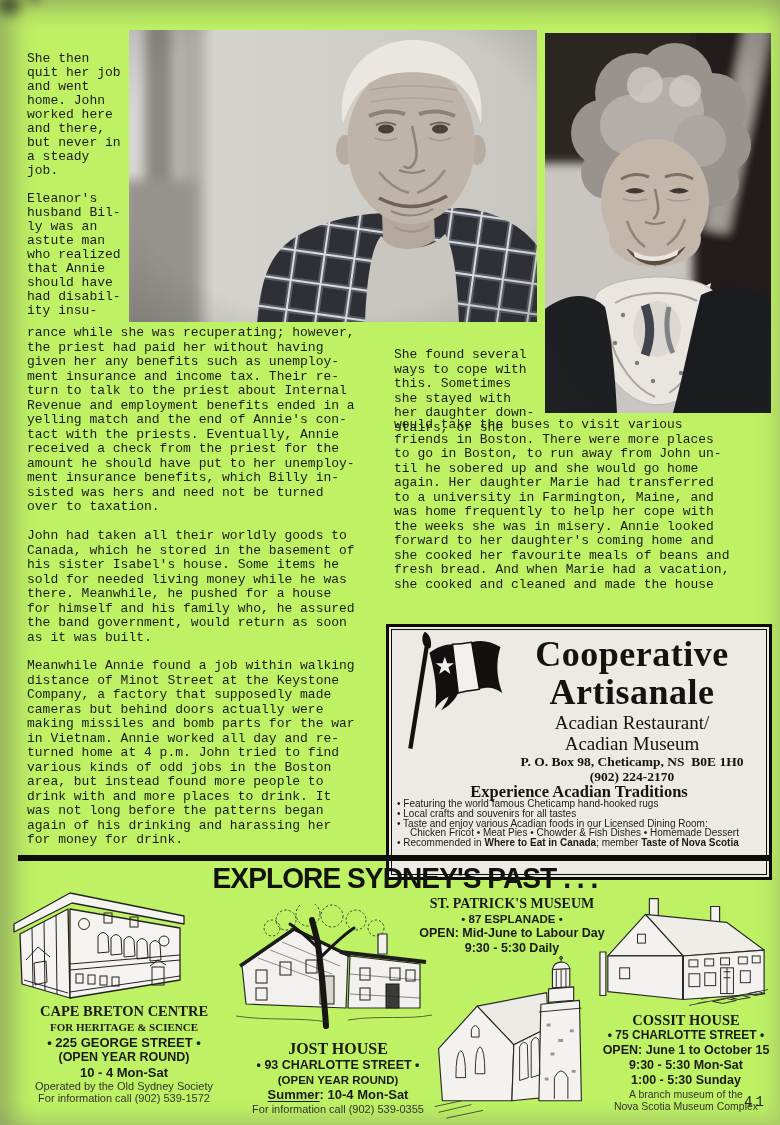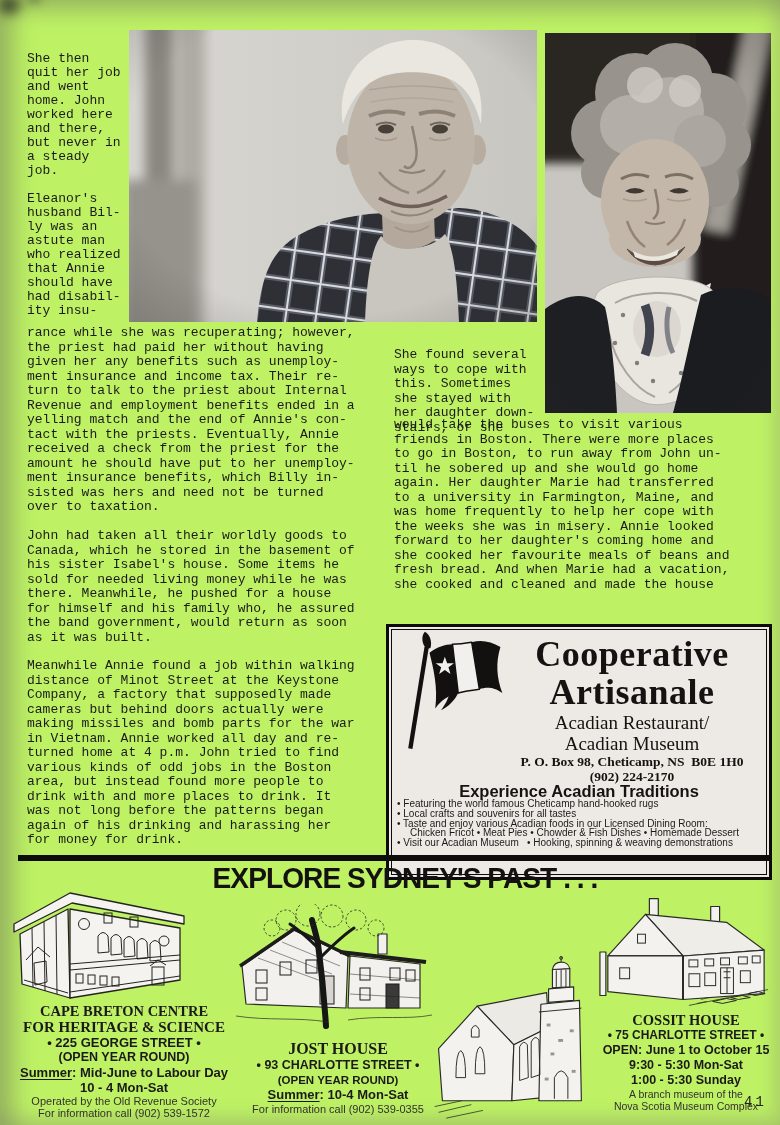--- a/index.html
+++ b/index.html
@@ -17,21 +17,21 @@
   
   .adbox{position:absolute;left:386px;top:624px;width:386px;height:256px;border:3px solid #0c0b0a;background:#edeae5;box-sizing:border-box;}
   .adbox .inner{position:absolute;left:2px;top:2px;right:2px;bottom:2px;border:1.5px solid #0c0b0a;}
   .ad-line{position:absolute;left:112px;width:262px;text-align:center;font-family:"Liberation Serif",serif;color:#141311;}
   .ad-t1{top:6px;font-size:36px;font-weight:bold;letter-spacing:.5px;}
   .ad-t2{top:44px;font-size:36px;font-weight:bold;letter-spacing:.5px;}
   .ad-s1{top:85px;font-size:19px;}
   .ad-s2{top:106px;font-size:19px;}
   .ad-ad{top:127px;font-size:13.5px;font-weight:bold;white-space:pre;}
   .ad-ph{top:142px;font-size:13.5px;font-weight:bold;}
-  .ad-tag{position:absolute;left:0;right:0;top:155px;text-align:center;font-family:Liberation Sans, sans-serif;
+  .ad-tag{position:absolute;left:0;right:0;top:155px;text-align:center;font-family:Liberation Serif, serif;
           font-size:16.5px;font-weight:bold;color:#141311;}
   .ad-bullets{position:absolute;left:8px;right:4px;top:172px;font-size:10px;line-height:9.8px;color:#17161 4;}
   .ad-bullets div{white-space:pre;}
   .ad-menu{padding-left:13px;}
   .b{font-weight:bold;}
   
   .headline{position:absolute;left:30px;right:0;top:862px;text-align:center;font-weight:bold;
             font-size:29px;letter-spacing:-1px;color:#131210;transform:scaleX(.97);}
   .cap{position:absolute;text-align:center;}
   .nm{font-family:"Liberation Serif",serif;font-weight:bold;}
@@ -277,21 +277,21 @@
     <div class="ad-line ad-t2">Artisanale</div>
     <div class="ad-line ad-s2">Acadian Museum</div>
     <div class="ad-line ad-ad">P. O. Box 98, Cheticamp, NS  B0E 1H0</div>
     <div class="ad-line ad-ph">(902) 224-2170</div>
     <div class="ad-tag">Experience Acadian Traditions</div>
     <div class="ad-bullets">
       <div>• Featuring the world famous Cheticamp hand-hooked rugs</div>
       <div>• Local crafts and souvenirs for all tastes</div>
       <div>• Taste and enjoy various Acadian foods in our Licensed Dining Room:</div>
       <div class="ad-menu">Chicken Fricot • Meat Pies • Chowder &amp; Fish Dishes • Homemade Dessert</div>
-      <div>• Visit our Acadian Museum   • Hooking, spinning &amp; weaving demonstrations</div>
+      <div><span>• Recommended in </span><span class="b">Where to Eat in Canada</span><span>; member </span><span class="b">Taste of Nova Scotia</span></div>
     </div>
   </div>
 
   <div class="rule" style="left:18px;top:855px;width:754px;height:6px;"></div>
 
   <div class="headline">EXPLORE SYDNEY'S PAST . . .</div>
 
   <svg class="art" style="left:12px;top:884px;" width="175" height="122" viewBox="0 0 175 122" aria-hidden="true">
     <g fill="#f5f3ef" stroke="#25231f" stroke-width="1.3" stroke-linejoin="round">
       <path d="M2,40 L58,9 L172,32 L172,40 L60,19 L2,48 Z"></path>
@@ -429,37 +429,42 @@
         <path d="M131,78 L138,78 M131,84 L138,84 M134.5,74 L134.5,100"></path>
       <rect x="148" y="77" width="10" height="12"></rect>
       <path d="M96,112 L176,96" opacity=".8"></path>
       <path d="M120,108 l14,-3 l10,2 l-14,3 Z M138,104 l12,-2 l8,2 l-12,2 Z M156,100 l10,-2 l7,2 l-10,2 Z"></path>
       <path d="M108,106 l8,-2 M104,110 l10,-2" opacity=".7"></path>
     </g>
   </svg>
 
   <div class="cap" style="left:0px;top:1004px;width:248px;">
     <span class="ln nm" style="font-size:14.5px;line-height:15.5px;">CAPE BRETON CENTRE</span>
-    <span class="ln nm" style="font-size:15px;line-height:15.5px;text-align:center;">FOR HERITAGE &amp; SCIENCE</span>
+    <span class="ln nm" style="font-size:11px;line-height:15.5px;text-align:center;">FOR HERITAGE &amp; SCIENCE</span>
     <span class="ln sb" style="font-size:13px;line-height:15px;">• 225 GEORGE STREET •</span>
     <span class="ln sb" style="font-size:12.5px;line-height:14.5px;">(OPEN YEAR ROUND)</span>
-    <span class="ln sb" style="font-size:13px;line-height:15px;"><span class="u">Summer</span><span>: Mid-June to Labour Day</span></span>
     <span class="ln sb" style="font-size:13px;line-height:15px;">10 - 4 Mon-Sat</span>
-    <span class="ln" style="font-size:11px;line-height:12.5px;color:#33312e;">Operated by the Old Revenue Society</span>
+    <span class="ln" style="font-size:11px;line-height:12.5px;color:#33312e;">Operated by the Old Sydney Society</span>
     <span class="ln" style="font-size:11px;line-height:12.5px;color:#33312e;">For information call (902) 539-1572</span>
   </div>
 
   <div class="cap" style="left:242px;top:1040px;width:192px;">
     <span class="ln nm" style="font-size:16px;line-height:18px;">JOST HOUSE</span>
     <span class="ln sb" style="font-size:12.5px;line-height:15px;">• 93 CHARLOTTE STREET •</span>
     <span class="ln sb" style="font-size:11.5px;line-height:14px;">(OPEN YEAR ROUND)</span>
     <span class="ln sb" style="font-size:13px;line-height:15.5px;"><span class="u">Summer</span><span>: 10-4 Mon-Sat</span></span>
     <span class="ln" style="font-size:11px;line-height:13.5px;color:#33312e;">For information call (902) 539-0355</span>
   </div>
 
+  <div class="cap" style="left:412px;top:896px;width:200px;">
+    <span class="ln nm" style="font-size:14px;line-height:16px;">ST. PATRICK'S MUSEUM</span>
+    <span class="ln sb" style="font-size:11.5px;line-height:14px;">• 87 ESPLANADE •</span>
+    <span class="ln sb" style="font-size:12.5px;line-height:15px;">OPEN: Mid-June to Labour Day</span>
+    <span class="ln sb" style="font-size:12.5px;line-height:15px;">9:30 - 5:30 Daily</span>
+  </div>
 
   <div class="cap" style="left:592px;top:1012px;width:188px;">
     <span class="ln nm" style="font-size:14.5px;line-height:16px;">COSSIT HOUSE</span>
     <span class="ln sb" style="font-size:12px;line-height:14.5px;">• 75 CHARLOTTE STREET •</span>
     <span class="ln sb" style="font-size:12.5px;line-height:15px;">OPEN: June 1 to October 15</span>
     <span class="ln sb" style="font-size:12.5px;line-height:15px;">9:30 - 5:30 Mon-Sat</span>
     <span class="ln sb" style="font-size:12.5px;line-height:15px;">1:00 - 5:30 Sunday</span>
     <span class="ln" style="font-size:10.5px;line-height:12.5px;color:#33312e;">A branch museum of the</span>
     <span class="ln" style="font-size:10.5px;line-height:12.5px;color:#33312e;">Nova Scotia Museum Complex</span>
   </div>

